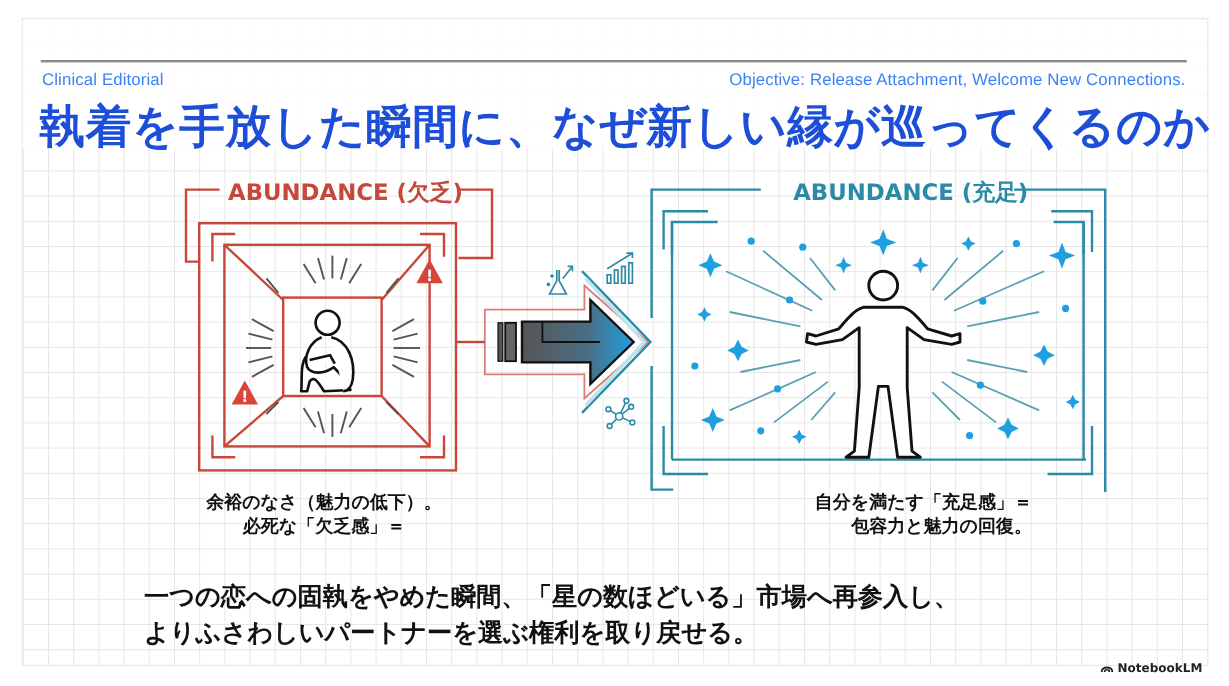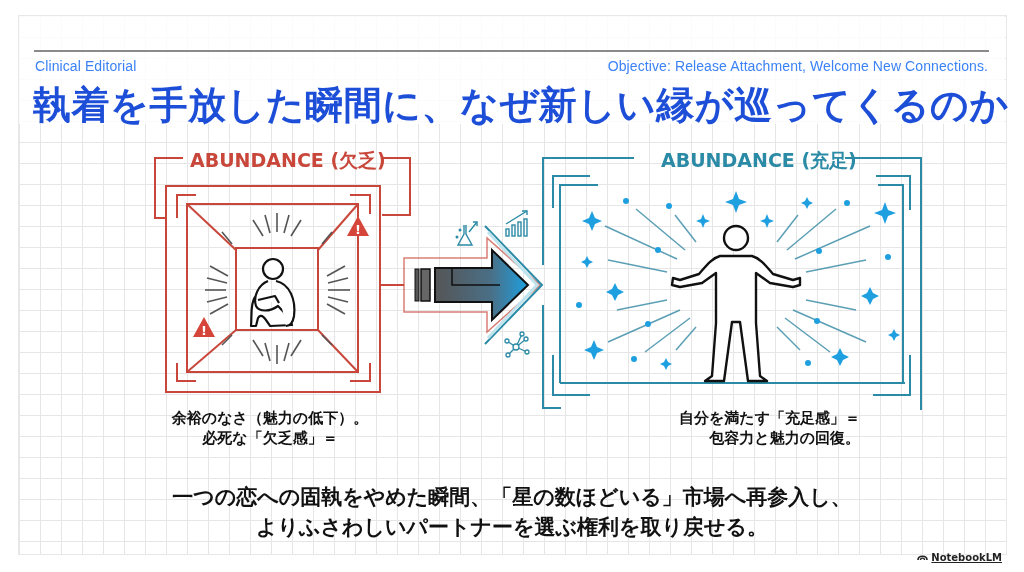--- a/index.html
+++ b/index.html
@@ -17,22 +17,22 @@
   .meta { position:absolute; top:26px; font-family:Liberation Sans, sans-serif; font-size:14px; color:#3b82f6; letter-spacing:0.1px;margin-top:32px; }
   .meta.left { left:35px; }
   .meta.right { right:36px; }
   .rule { position:absolute; left:34px; top:50px; width:955px; height:2px; background:#8a8a8a; }
   .title { position:absolute; left:33px; top:80px; font-size:38px; font-weight:bold; color:#1d4ed8; letter-spacing:0.5px; white-space:nowrap; }
   .label-red { position:absolute; left:190px; top:148px; font-size:19px; font-weight:bold; color:#c8473a; background:transparent; white-space:nowrap; }
   .label-blue { position:absolute; left:642px; top:148px; font-size:19px; font-weight:bold; color:#2b8aa5; white-space:nowrap;margin-left:19px; }
   .caption { position:absolute; font-size:15px; font-weight:bold; color:#111; text-align:center; line-height:20px; }
   .caption.left { left:150px; top:408px; width:240px; }
   .caption.right { left:580px; top:408px; width:280px;text-align:right; }
-  .bottom { position:absolute; left:120px; top:482px; width:784px; text-align:center; font-size:21px; font-weight:bold; color:#111; line-height:30px; }
-  .brand { position:absolute; right:22px; top:552px; font-size:10px; font-weight:bold; color:#222; display:flex; align-items:flex-start; gap:3px;text-decoration:underline; }
+  .bottom { position:absolute; left:120px; top:482px; width:784px; text-align:left; font-size:21px; font-weight:bold; color:#111; line-height:30px; }
+  .brand { position:absolute; right:22px; top:552px; font-size:10px; font-weight:bold; color:#222; display:flex; align-items:flex-start; gap:3px; }
   svg { position:absolute; left:0; top:0; }
 </style>
 </head>
 <body>
 
 <div class="grid"></div>
 <div class="header-band"></div>
 
 <div class="meta left">Clinical Editorial</div>
 <div class="meta right">Objective: Release Attachment, Welcome New Connections.</div>

